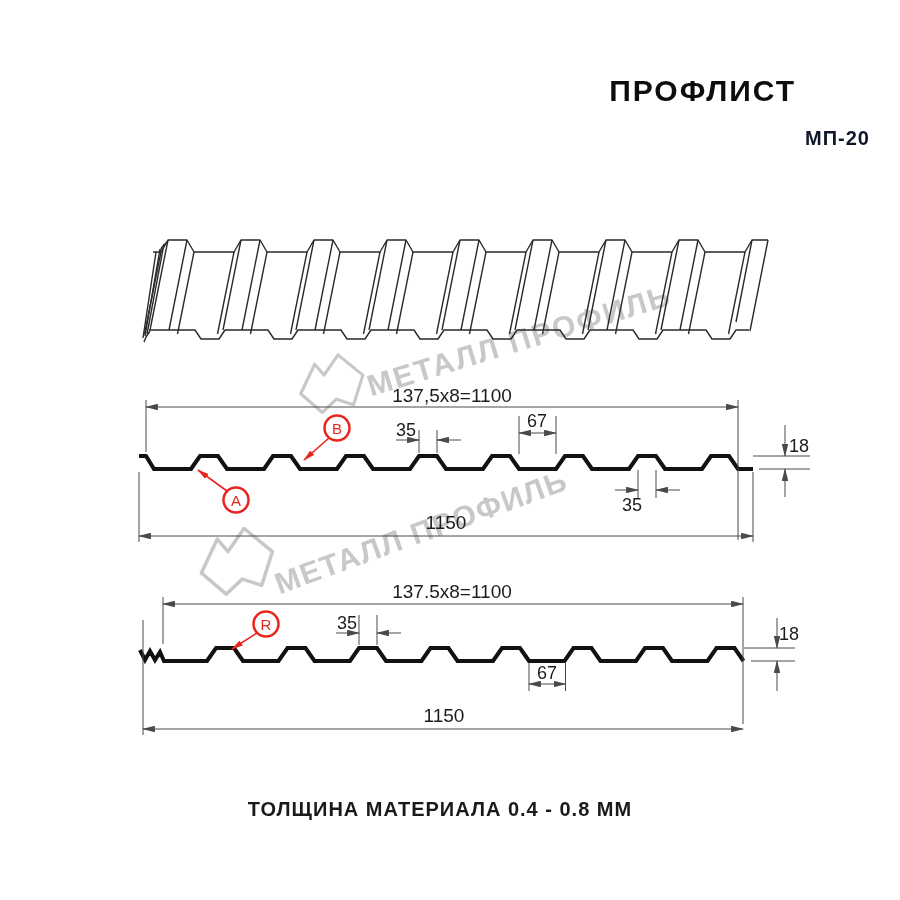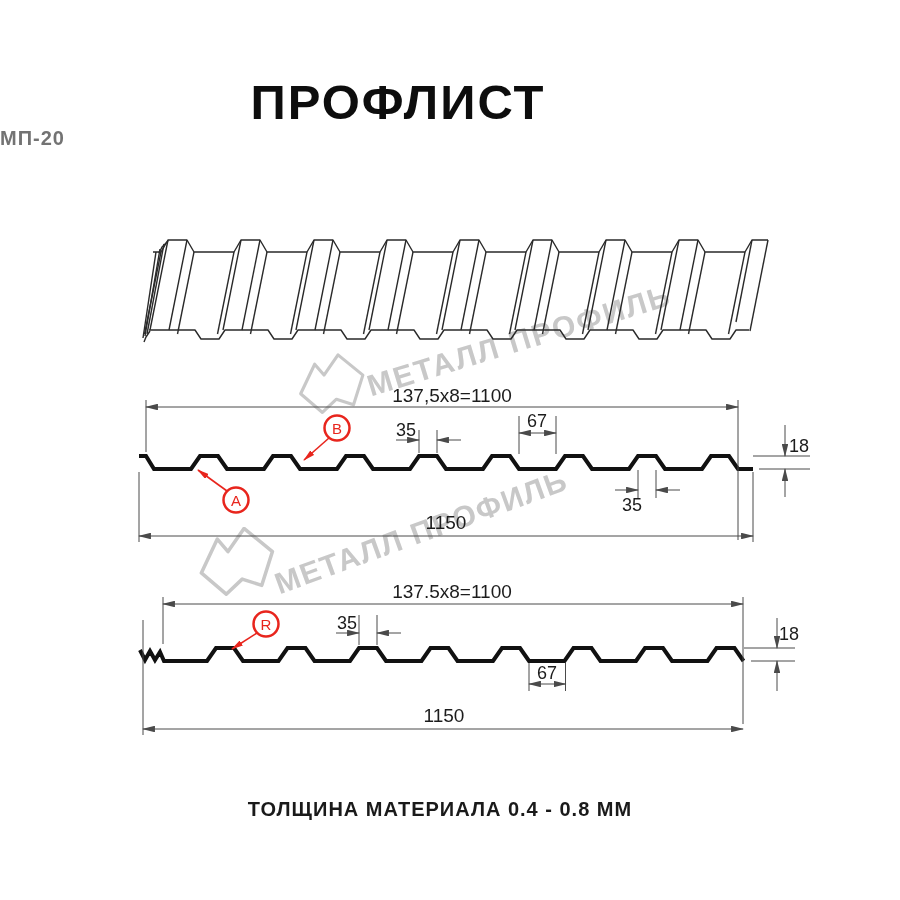--- a/index.html
+++ b/index.html
@@ -1,22 +1,22 @@
 <!DOCTYPE html>
 <html><head>
 <meta charset="utf-8">
 <style>
   html,body{margin:0;padding:0;background:#ffffff;}
   body{width:900px;height:900px;position:relative;overflow:hidden;
        font-family:"Liberation Sans",sans-serif;color:#111;}
 
-  .title{position:absolute;top:74px;left:0;width:796px;text-align:center;
-         font-size:49px;font-weight:800;letter-spacing:2px;color:#0d0d0d;}
-  .subtitle{position:absolute;top:127px;left:0;width:870px;text-align:left;
-         font-size:20px;font-weight:700;letter-spacing:1px;color:#737373;}
+  .title{position:absolute;top:74px;left:0;width:796px;text-align:right;
+         font-size:30px;font-weight:800;letter-spacing:2px;color:#0d0d0d;}
+  .subtitle{position:absolute;top:127px;left:0;width:870px;text-align:right;
+         font-size:20px;font-weight:700;letter-spacing:1px;color:#0f172a;}
   .footer-note{position:absolute;top:798px;left:0;width:880px;text-align:center;
          font-size:20px;font-weight:600;letter-spacing:1px;color:#1a1a1a;}
 
   .wm{position:absolute;z-index:1;pointer-events:none;}
   .wm-text{position:absolute;white-space:nowrap;font-size:30px;font-weight:bold;
            letter-spacing:2px;color:#c8c8c8;transform-origin:0 50%;}
   .wm-logo{position:absolute;}
 
   svg{position:absolute;left:0;z-index:2;}
   .sheet{fill:none;stroke:#111;stroke-width:4;}

